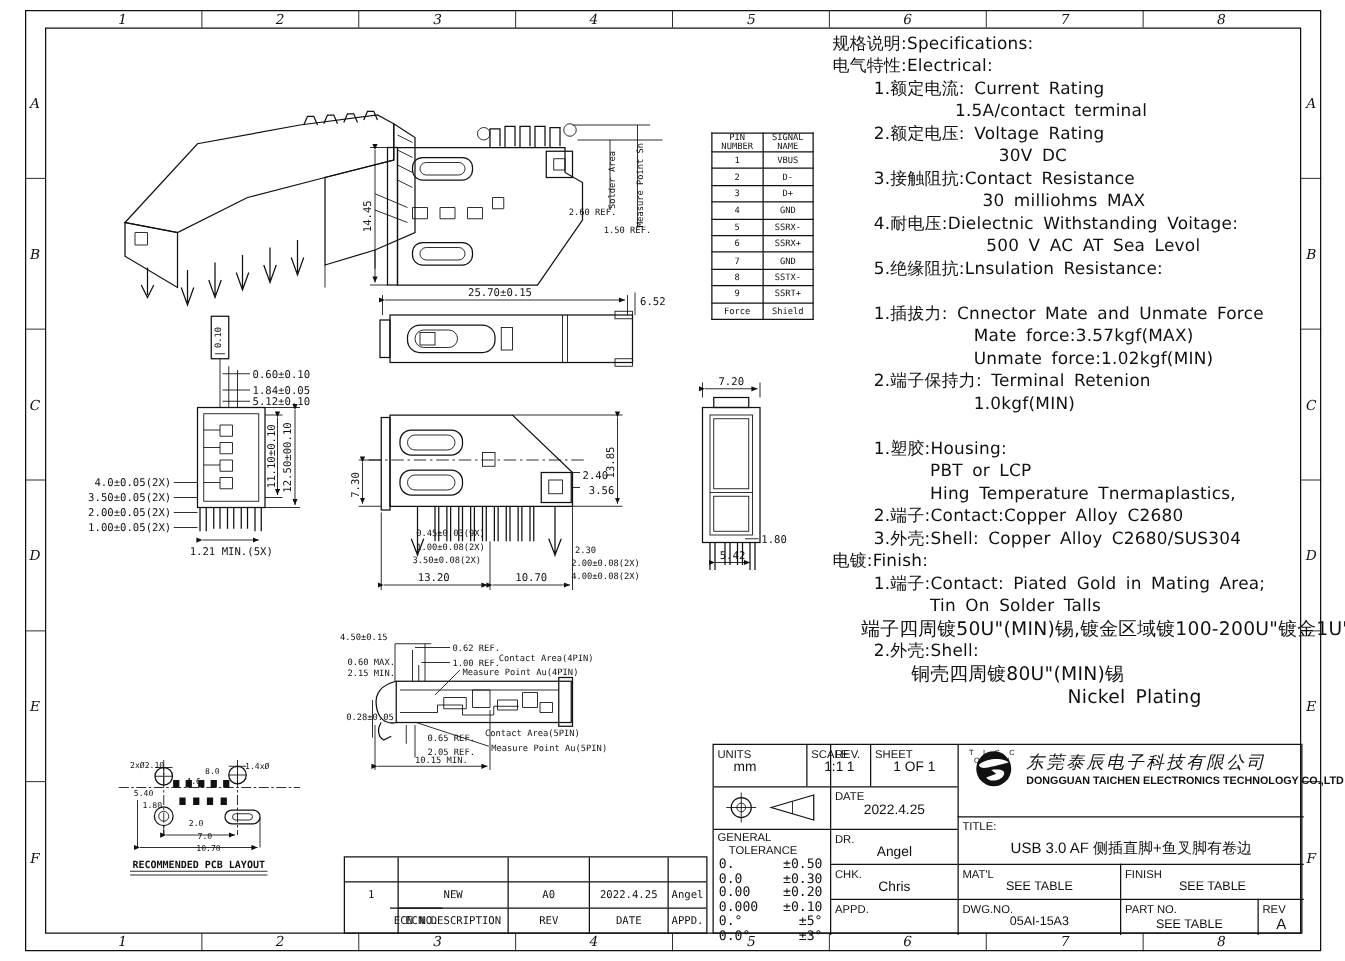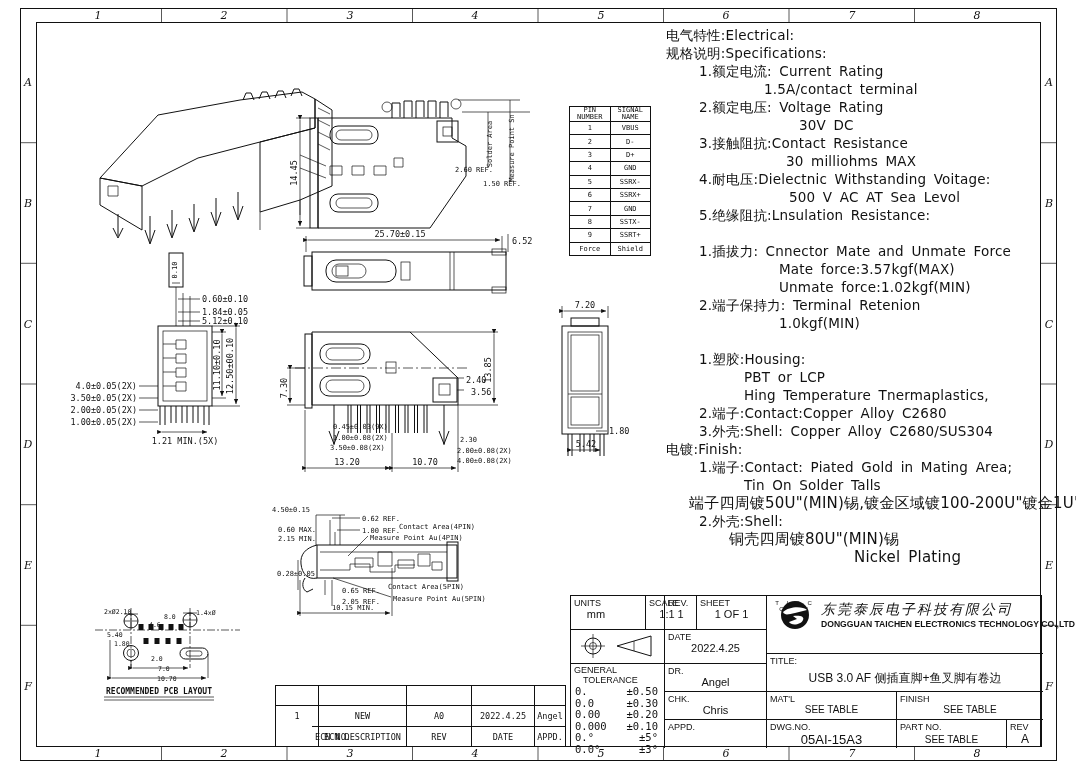--- a/index.html
+++ b/index.html
@@ -289,22 +289,22 @@
     <text class="d65" x="157" y="681">10.70</text>
     <path class="lnthin" d="M110,640 V678 M208,654 V678 M131,660 V668"></path>
     <line x1="133" y1="668" x2="188" y2="668" class="lnthin" marker-start="url(#a)" marker-end="url(#a)"></line>
     <line x1="112" y1="678" x2="206" y2="678" class="lnthin" marker-start="url(#a)" marker-end="url(#a)"></line>
     <text x="106" y="694" style="font:bold 8px 'DejaVu Sans Mono',monospace">RECOMMENDED PCB LAYOUT</text>
     <path class="lnthin" d="M104,697 H214 M104,700 H214"></path>
   </g>
 </svg>
 
   <div class="abs specs">
+    <div class="i0">规格说明:Specifications:</div>
     <div class="i0">电气特性:Electrical:</div>
-    <div class="i0">规格说明:Specifications:</div>
     <div class="i1">1.额定电流: Current Rating</div>
     <div class="ic">1.5A/contact terminal</div>
     <div class="i1">2.额定电压: Voltage Rating</div>
     <div class="ie">30V DC</div>
     <div class="i1">3.接触阻抗:Contact Resistance</div>
     <div class="id">30 milliohms MAX</div>
     <div class="i1">4.耐电压:Dielectnic Withstanding Voitage:</div>
     <div class="idd">500 V AC AT Sea Levol</div>
     <div class="i1">5.绝缘阻抗:Lnsulation Resistance:</div>
     <div class="i0"></div>
@@ -469,21 +469,21 @@
     <div class="cell" style="left:195px;top:95px;width:130px;height:28px;">
       <span class="lab">MAT'L</span>
       <span class="val" style="font-size:10px;">SEE TABLE</span>
     </div>
     <div class="cell" style="left:325px;top:95px;width:147px;height:28px;">
       <span class="lab">FINISH</span>
       <span class="val" style="font-size:10px;">SEE TABLE</span>
     </div>
     <div class="cell" style="left:195px;top:123px;width:130px;height:29px;">
       <span class="lab">DWG.NO.</span>
-      <span class="val" style="font-size:13px;text-align:center;">05AI-15A3</span>
+      <span class="val" style="font-size:10px;text-align:center;">05AI-15A3</span>
     </div>
     <div class="cell" style="left:325px;top:123px;width:110px;height:29px;">
       <span class="lab">PART NO.</span>
       <span class="val" style="font-size:10px;top:14px;">SEE TABLE</span>
     </div>
     <div class="cell" style="left:435px;top:123px;width:37px;height:29px;">
       <span class="lab">REV</span>
       <span class="val" style="font-size:12px;">A</span>
     </div>
   </div>

